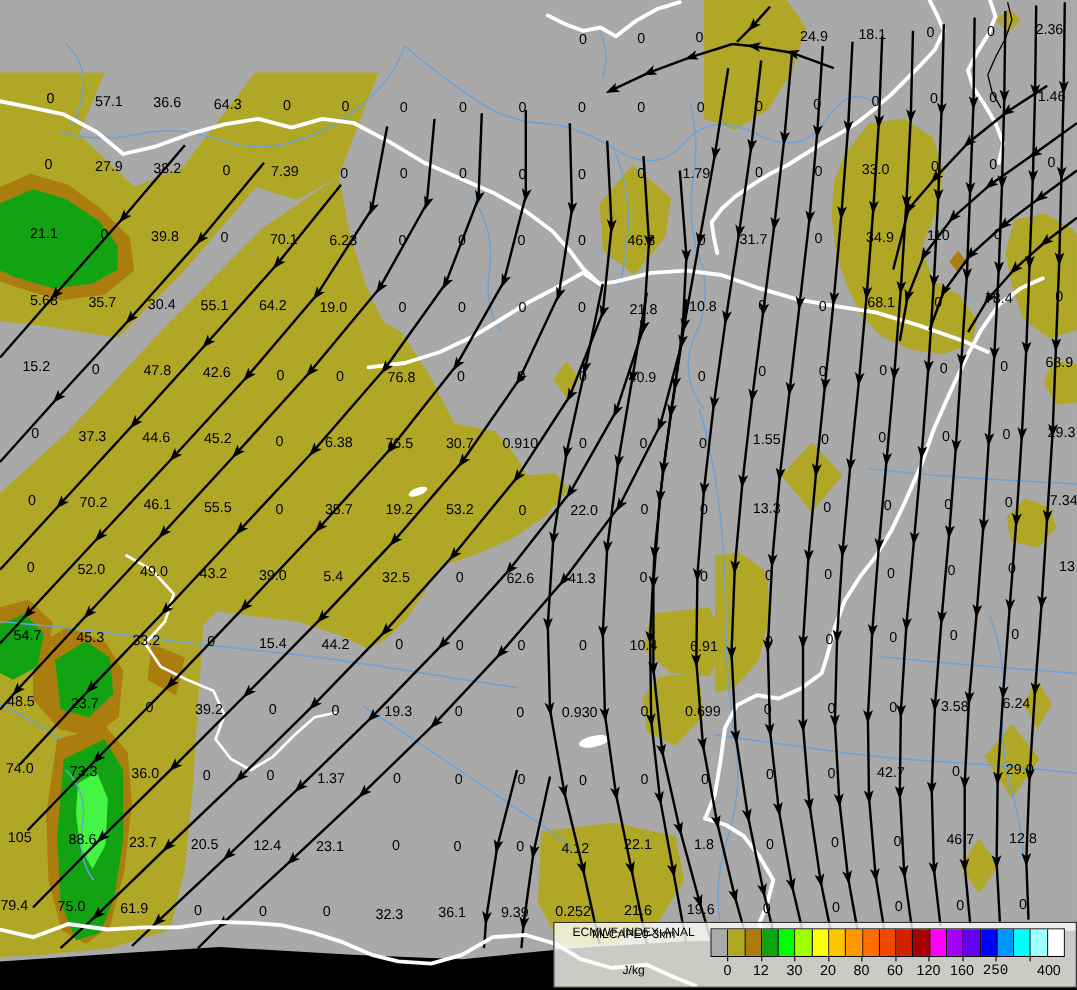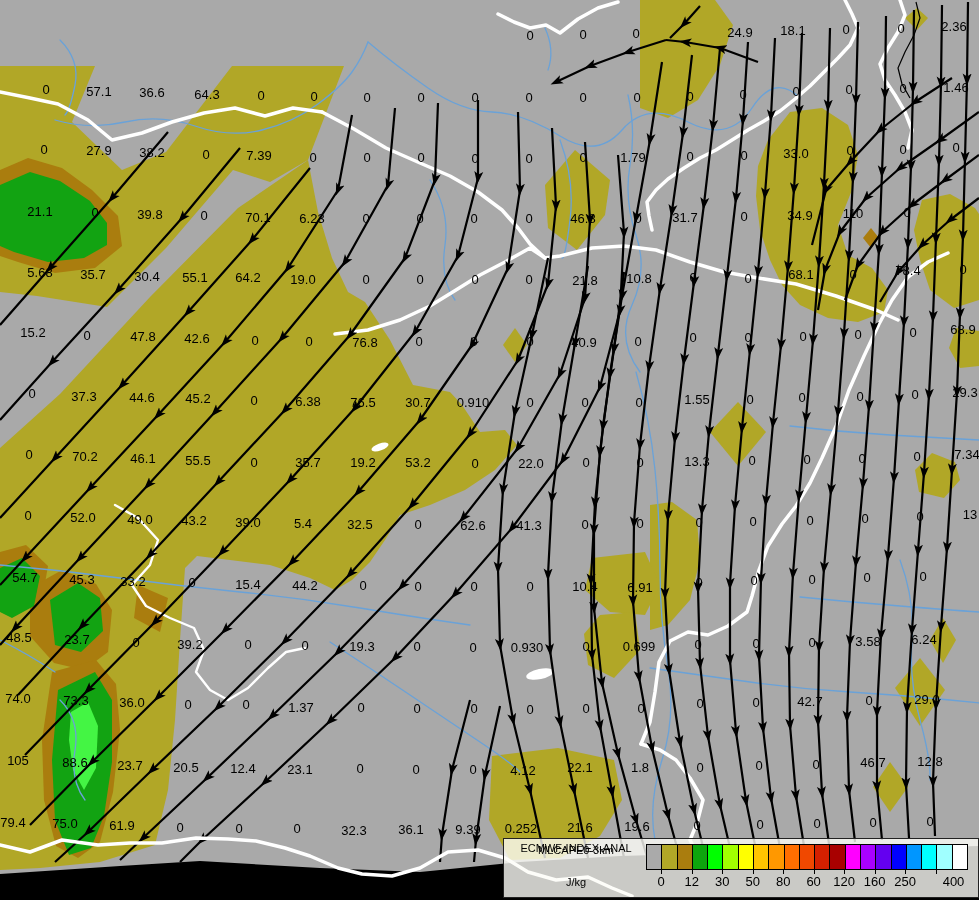--- a/index.html
+++ b/index.html
@@ -425,29 +425,29 @@
         <div class="swatch" style="background: rgb(255, 255, 255);"></div>
       </div>
   <div id="ticks">
         <div class="tick-mark" style="left: 15.2381px;"></div>
         <div class="tick-label" style="left: 15.2381px;">0</div>
         <div class="tick-mark" style="left: 45.7143px;"></div>
         <div class="tick-label" style="left: 45.7143px;">12</div>
         <div class="tick-mark" style="left: 76.1905px;"></div>
         <div class="tick-label" style="left: 76.1905px;">30</div>
         <div class="tick-mark" style="left: 106.667px;"></div>
-        <div class="tick-label" style="left: 106.667px;">50</div>
+        <div class="tick-label" style="left: 106.667px;">20</div>
         <div class="tick-mark" style="left: 137.143px;"></div>
         <div class="tick-label" style="left: 137.143px;">80</div>
         <div class="tick-mark" style="left: 167.619px;"></div>
         <div class="tick-label" style="left: 167.619px;">60</div>
         <div class="tick-mark" style="left: 198.095px;"></div>
         <div class="tick-label" style="left: 198.095px;">120</div>
         <div class="tick-mark" style="left: 228.571px;"></div>
         <div class="tick-label" style="left: 228.571px;">160</div>
         <div class="tick-mark" style="left: 259.048px;"></div>
-        <div class="tick-label" style="left: 259.048px;">250</div>
+        <div class="tick-label" style="left: 259.048px; font-family: Liberation Mono, monospace;">250</div>
         <div class="tick-mark" style="left: 289.524px;"></div>
         <div class="tick-label" style="left: 289.524px; margin-left: 18px;">400</div>
       </div>
 </div>
 
 </div>
 
 </body></html>

